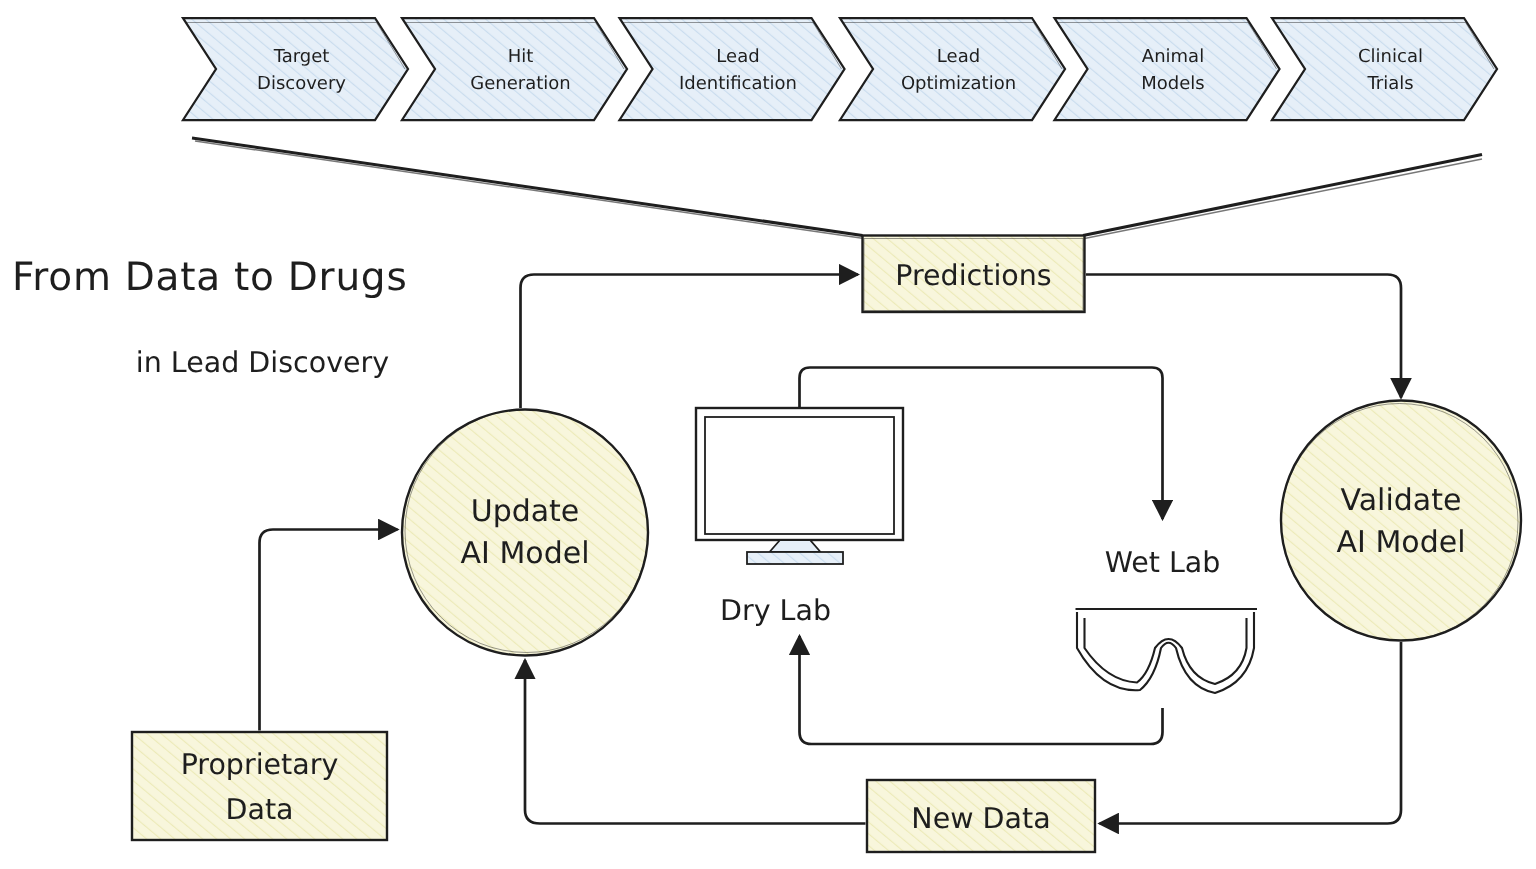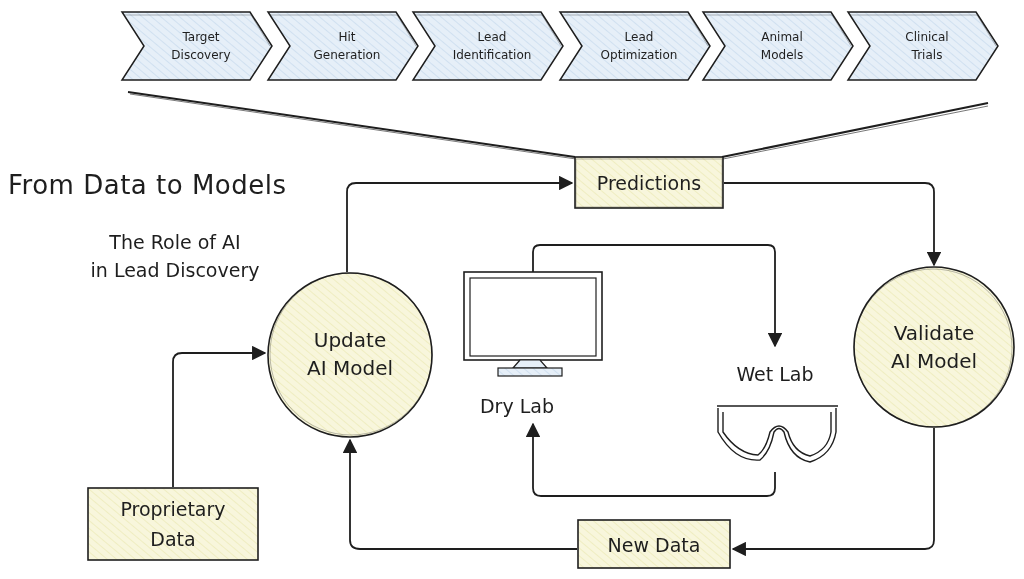--- a/index.html
+++ b/index.html
@@ -6,23 +6,22 @@
   body { width:1024px; height:579px; position:relative; overflow:hidden;
          font-family:"DejaVu Sans", sans-serif; color:#1e1e1e; }
   svg#canvas { position:absolute; left:0; top:0; }
   .hand { font-family:"DejaVu Sans", sans-serif; fill:#1e1e1e; }
   .title { position:absolute; left:8px; top:170px; font-size:26px; letter-spacing:0.5px; }
   .subtitle { position:absolute; left:60px; top:228px; width:230px; text-align:center; font-size:19px; line-height:28px; }
 </style>
 </head>
 <body>
 
-<div class="title">From Data to Models</div>
+<div class="title">From Data to Drugs</div>
 <div class="subtitle">
-  <div>The Role of AI</div>
   <div>in Lead Discovery</div>
 </div>
 
 <svg id="canvas" width="1024" height="579" viewBox="0 0 1024 579">
   <defs>
     <pattern id="hatchBlue" width="6" height="6" patternUnits="userSpaceOnUse" patternTransform="rotate(-50)">
       <rect width="6" height="6" fill="#e6eff8"></rect>
       <line x1="0" y1="0" x2="0" y2="6" stroke="#c9dcee" stroke-width="1.5"></line>
     </pattern>
     <pattern id="hatchYellow" width="6" height="6" patternUnits="userSpaceOnUse" patternTransform="rotate(-50)">

